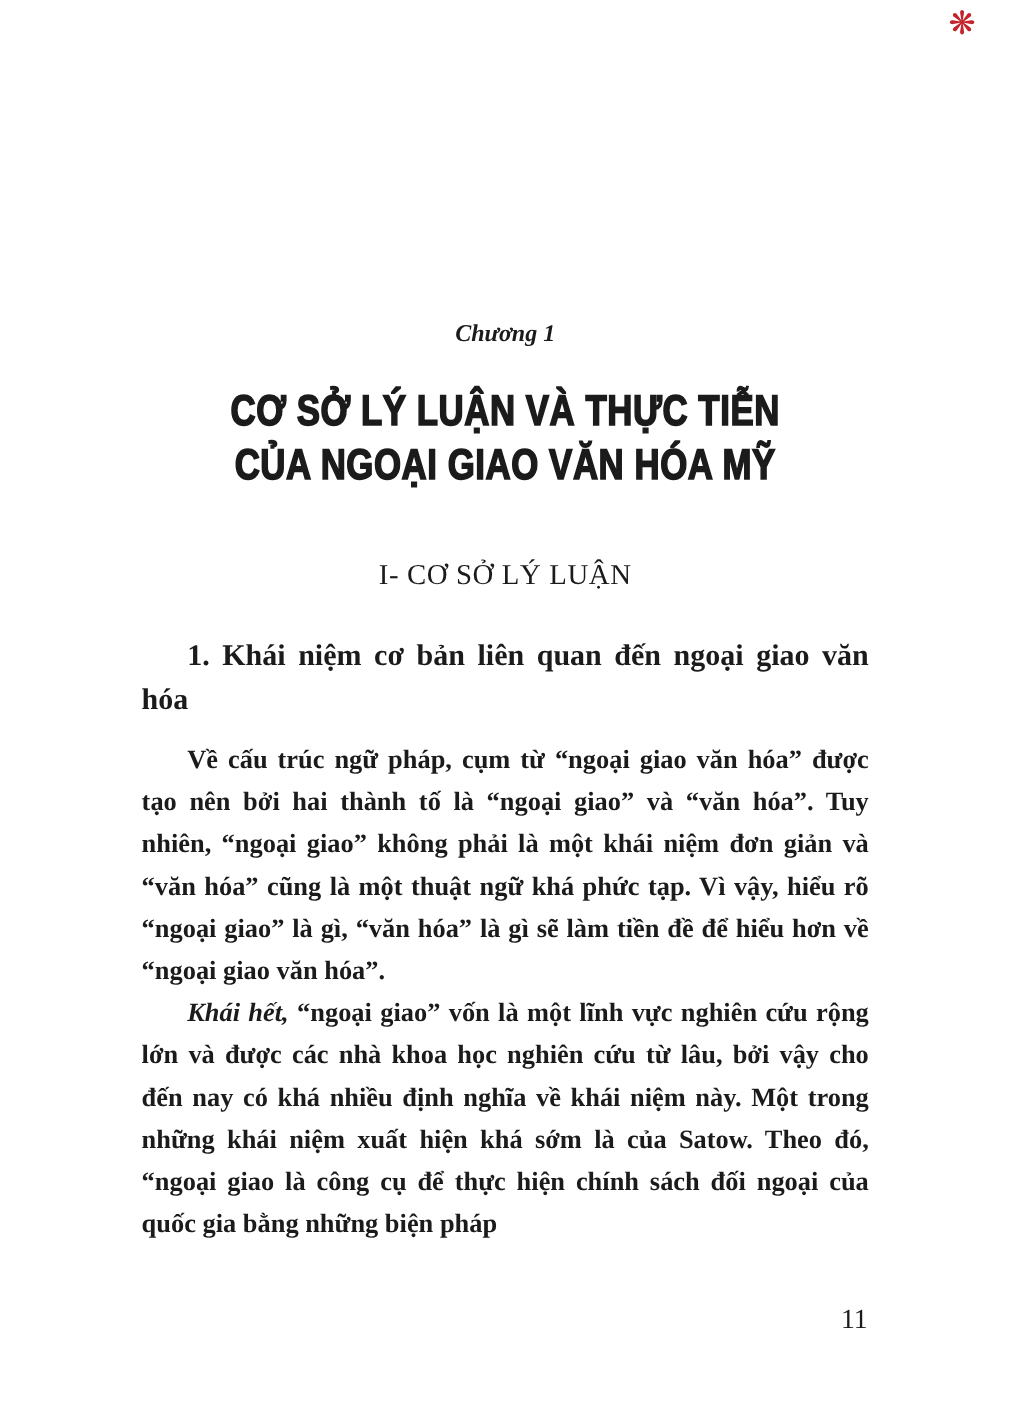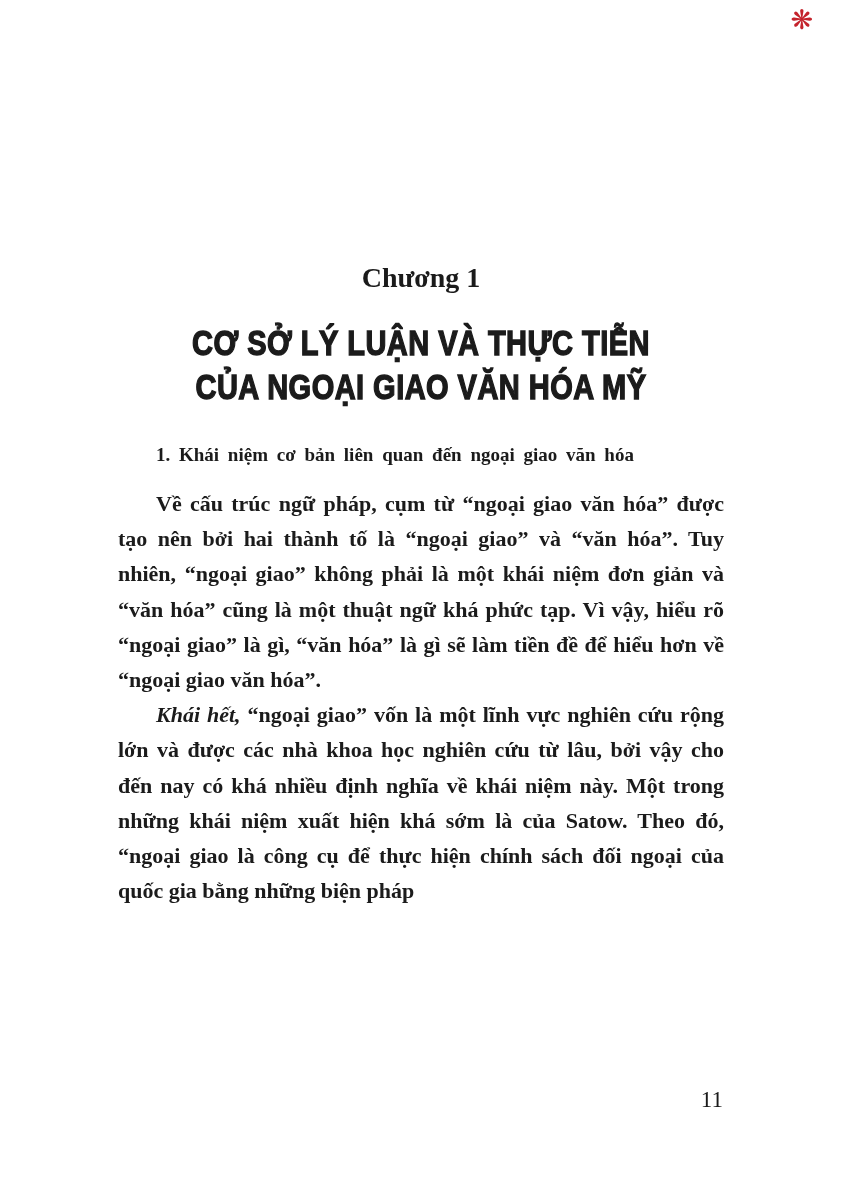--- a/index.html
+++ b/index.html
@@ -24,22 +24,23 @@
   }
   .content {
     position: absolute;
     left: 118px;
     top: 0;
     width: 606px;
   }
   .chapter-label {
     margin: 262px 0 0 0;
     text-align: center;
-    font-size: 28px;
+    font-size: 20px;
     font-weight: bold;
+    font-style: italic;
     line-height: 32px;
   }
   .chapter-title {
     margin: 26px 0 0 0;
     text-align: center;
     font-family: "Liberation Sans", sans-serif;
     font-weight: bold;
     font-size: 33px;
     line-height: 41px;
     letter-spacing: 0.5px;
@@ -50,21 +51,21 @@
   .section-heading {
     margin: 64px 0 0 0;
     text-align: center;
     font-size: 24px;
     font-weight: normal;
     line-height: 28px;
     letter-spacing: 0.5px;
   }
   .subsection-heading {
     margin: 34px 0 0 0;
-    font-size: 19px;
+    font-size: 25px;
     font-weight: bold;
     line-height: 37px;
     text-align: justify;
     text-indent: 38px;
     word-spacing: 4px;
   }
   .sub-item {
     margin: 13px 0 0 0;
     font-size: 22.5px;
     font-style: italic;
@@ -98,20 +99,21 @@
 
   <div class="content">
 
     <div class="chapter-label">Chương 1</div>
 
     <div class="chapter-title">
       <div>CƠ SỞ LÝ LUẬN VÀ THỰC TIỄN</div>
       <div>CỦA NGOẠI GIAO VĂN HÓA MỸ</div>
     </div>
 
+    <div class="section-heading">I- CƠ SỞ LÝ LUẬN</div>
 
     <div class="subsection-heading">1. Khái niệm cơ bản liên quan đến ngoại giao văn hóa</div>
 
 
     <p class="para">Về cấu trúc ngữ pháp, cụm từ “ngoại giao văn hóa” được tạo nên bởi hai thành tố là “ngoại giao” và “văn hóa”. Tuy nhiên, “ngoại giao” không phải là một khái niệm đơn giản và “văn hóa” cũng là một thuật ngữ khá phức tạp. Vì vậy, hiểu rõ “ngoại giao” là gì, “văn hóa” là gì sẽ làm tiền đề để hiểu hơn về “ngoại giao văn hóa”.</p>
 
     <p class="para second"><span class="lead">Khái hết,</span><span> “ngoại giao” vốn là một lĩnh vực nghiên cứu rộng lớn và được các nhà khoa học nghiên cứu từ lâu, bởi vậy cho đến nay có khá nhiều định nghĩa về khái niệm này. Một trong những khái niệm xuất hiện khá sớm là của Satow. Theo đó, “ngoại giao là công cụ để thực hiện chính sách đối ngoại của quốc gia bằng những biện pháp</span></p>
 
   </div>
 

